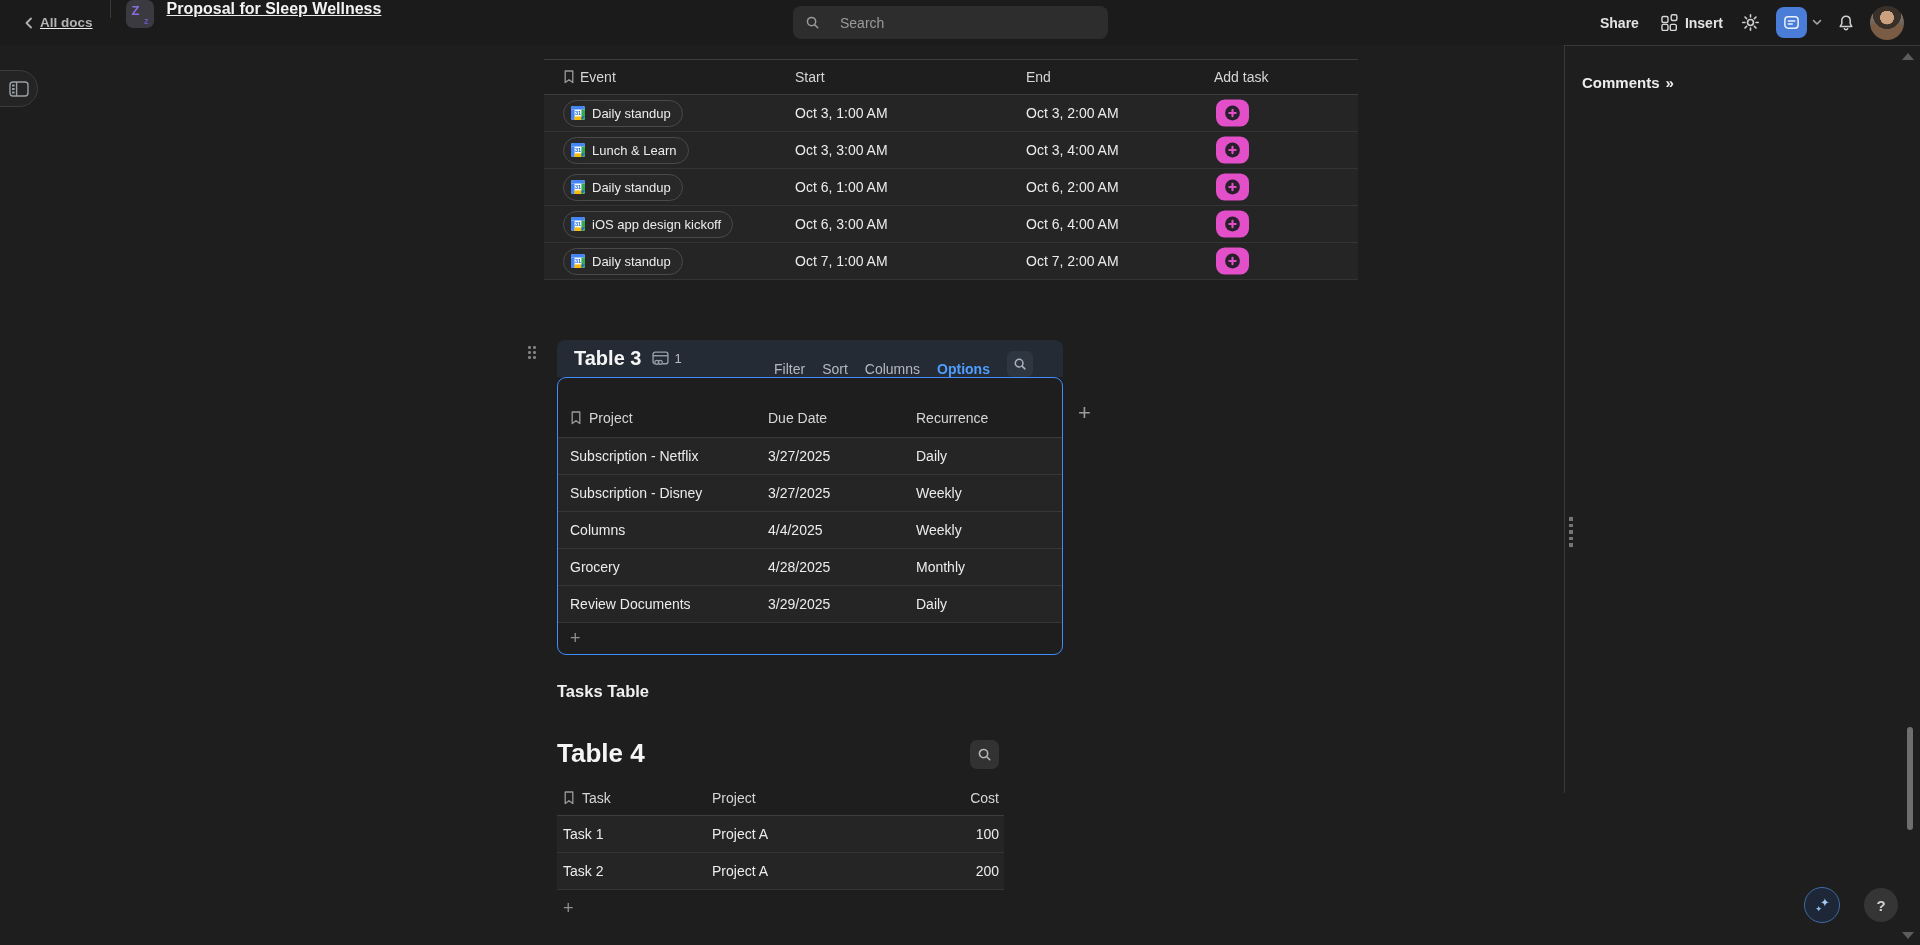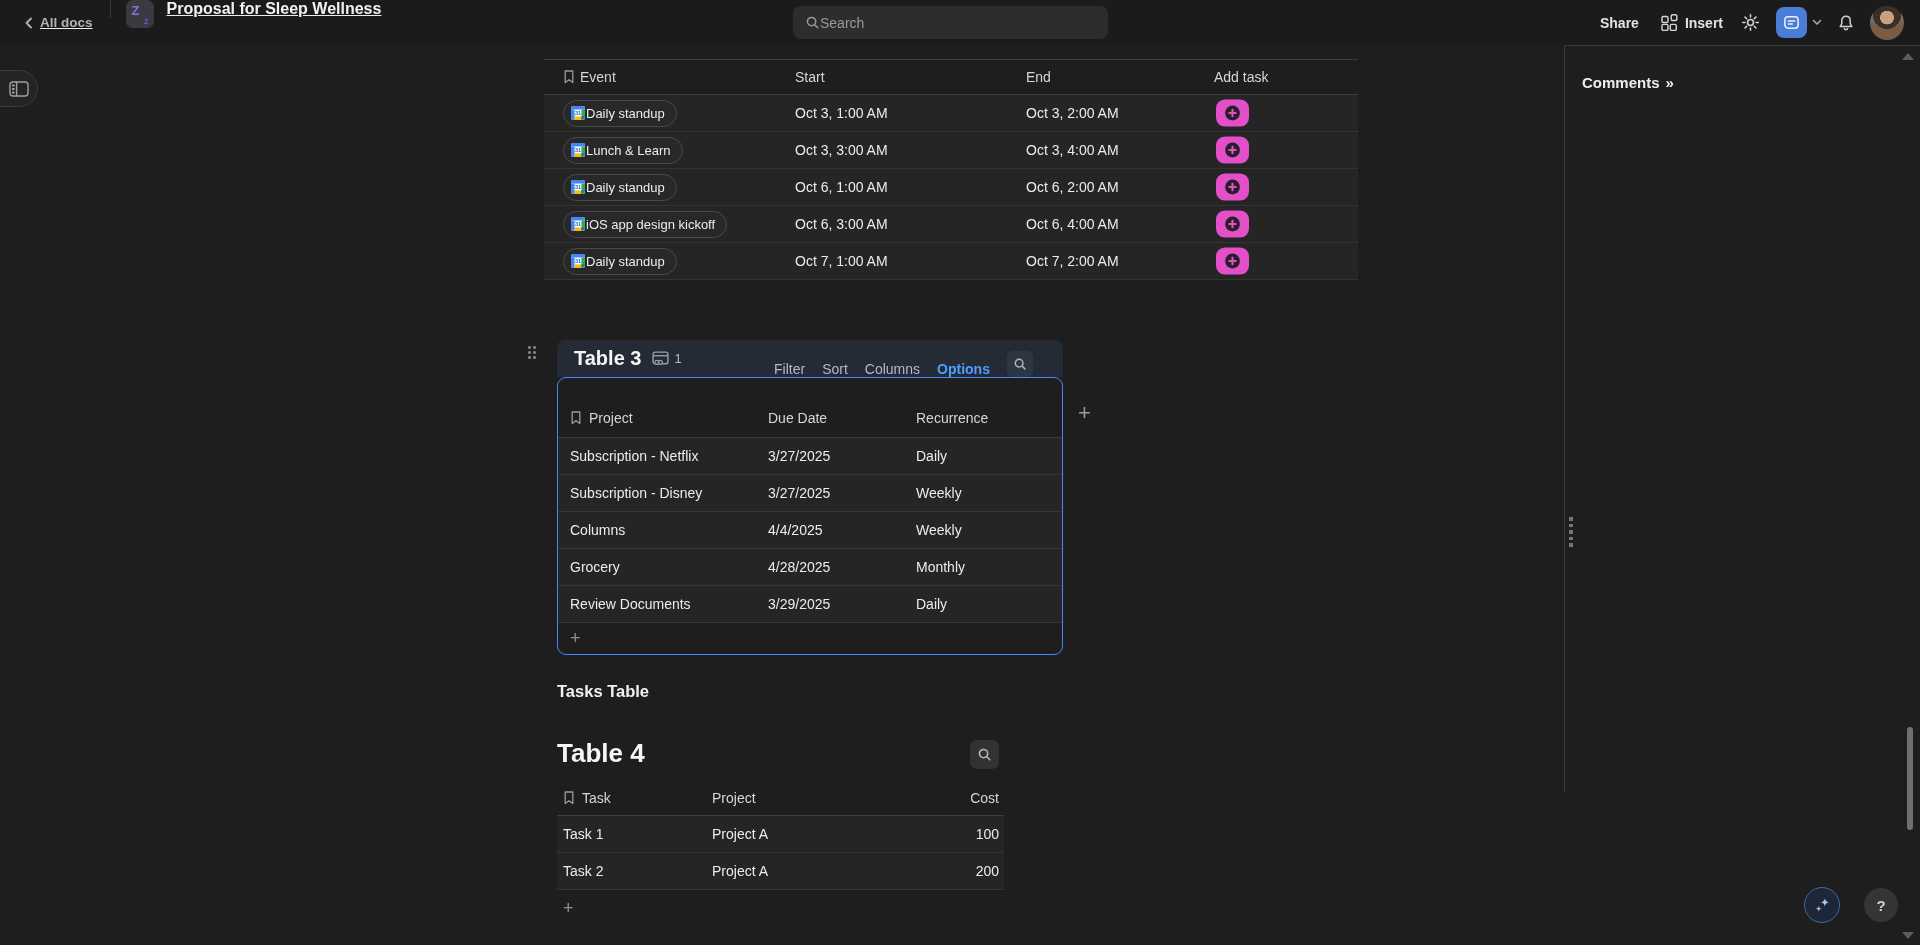--- a/index.html
+++ b/index.html
@@ -17,21 +17,21 @@
 
   
   .topbar{position:absolute;left:0;top:0;width:1920px;height:45px;background:#1b1b1c;}
   .tb-left{position:absolute;left:24px;top:0;height:45px;display:flex;text-decoration:underline;}
   .backbtn{display:flex;align-items:center;gap:7px;color:#b3b3b3;font-size:13.5px;font-weight:600;}
   .tb-divider{width:1px;height:18px;background:#3a3a3a;margin:0 15px 0 17px;}
   .docicon{position:relative;width:28px;height:28px;border-radius:7px;background:#3a3a40;}
   .docicon .zbig{position:absolute;left:6px;top:3px;font-size:13px;font-weight:bold;color:#8a6ee0;}
   .docicon .zsmall{position:absolute;right:5px;bottom:2px;font-size:9px;font-weight:bold;color:#6d53bd;}
   .doctitle{margin-left:13px;font-size:16px;font-weight:bold;color:#f2f2f2;}
-  .searchbox{position:absolute;left:793px;top:6px;width:315px;height:33px;border-radius:8px;background:#2d2d2e;display:flex;align-items:center;gap:0;padding:0 12px;color:#9a9a9a;font-size:14px;}
+  .searchbox{position:absolute;left:793px;top:6px;width:315px;height:33px;border-radius:8px;background:#2d2d2e;display:flex;align-items:center;gap:20px;padding:0 12px;color:#9a9a9a;font-size:14px;}
   .tb-right{position:absolute;right:16px;top:0;height:45px;display:flex;align-items:center;}
   .tb-share{font-size:14px;font-weight:600;color:#e3e3e3;}
   .tb-insert{display:flex;align-items:center;gap:7px;font-size:14px;font-weight:600;color:#e3e3e3;margin-left:22px;}
   .tb-gear{margin-left:18px;display:flex;align-items:center;}
   .tb-ai{margin-left:16px;width:31px;height:31px;border-radius:8px;background:var(--assistant-button-blue);display:flex;align-items:center;justify-content:center;}
   .tb-chev{margin-left:5px;display:flex;align-items:center;}
   .tb-bell{margin-left:15px;display:flex;align-items:center;}
   .avatar{margin-left:15px;width:34px;height:34px;border-radius:50%;
     background:
       radial-gradient(circle at 50% 34%, #caa07e 0 24%, transparent 25%),
@@ -43,21 +43,21 @@
   .sidebar-pill{position:absolute;left:-26px;top:70px;width:64px;height:37px;border:1px solid #3c3c3c;border-radius:19px;background:#242424;display:flex;align-items:center;}
   .sidebar-pill svg{margin-left:34px;}
 
   
   .etable{position:absolute;left:544px;top:59px;width:814px;font-size:14px;}
   .egrid{display:grid;grid-template-columns:251px 231px 188px 144px;align-items:center;}
   .ehead{height:36px;border-top:1px solid #3d3d3d;border-bottom:1px solid #3d3d3d;color:#d6d6d6;}
   .ehead .hc1{display:flex;align-items:center;gap:5px;padding-left:19px;}
   .erow{height:37px;border-bottom:1px solid #343434;background:rgba(255,255,255,0.032);}
   .evcell{padding-left:19px;}
-  .chip{display:inline-flex;align-items:center;gap:0;height:27px;padding:0 11px 0 6px;border:1px solid #4a4a4a;border-radius:14px;font-size:13px;color:#ececec;background:rgba(255,255,255,0.015);}
+  .chip{display:inline-flex;align-items:center;gap:6px;height:27px;padding:0 11px 0 6px;border:1px solid #4a4a4a;border-radius:14px;font-size:13px;color:#ececec;background:rgba(255,255,255,0.015);}
   .addtask{margin-left:2px;display:flex;}
 
   
   .t3handle{position:absolute;left:528px;top:346px;display:grid;grid-template-columns:2.5px 2.5px;gap:2.5px;}
   .t3handle i{width:2.5px;height:2.5px;border-radius:50%;background:#828282;}
   .t3strip{position:absolute;left:557px;top:340px;width:506px;height:37px;background:var(--toolbar-strip-background);border-radius:8px 8px 0 0;display:flex;align-items:center;padding-left:17px;}
   .t3title{font-size:20px;font-weight:bold;color:#f5f5f5;}
   .t3views{display:flex;align-items:center;margin-left:11px;}
   .t3count{margin-left:5px;font-size:13px;color:#b9bdc4;}
   .t3tools{position:absolute;left:217px;top:0;height:37px;display:flex;align-items:flex-end;gap:17px;}

